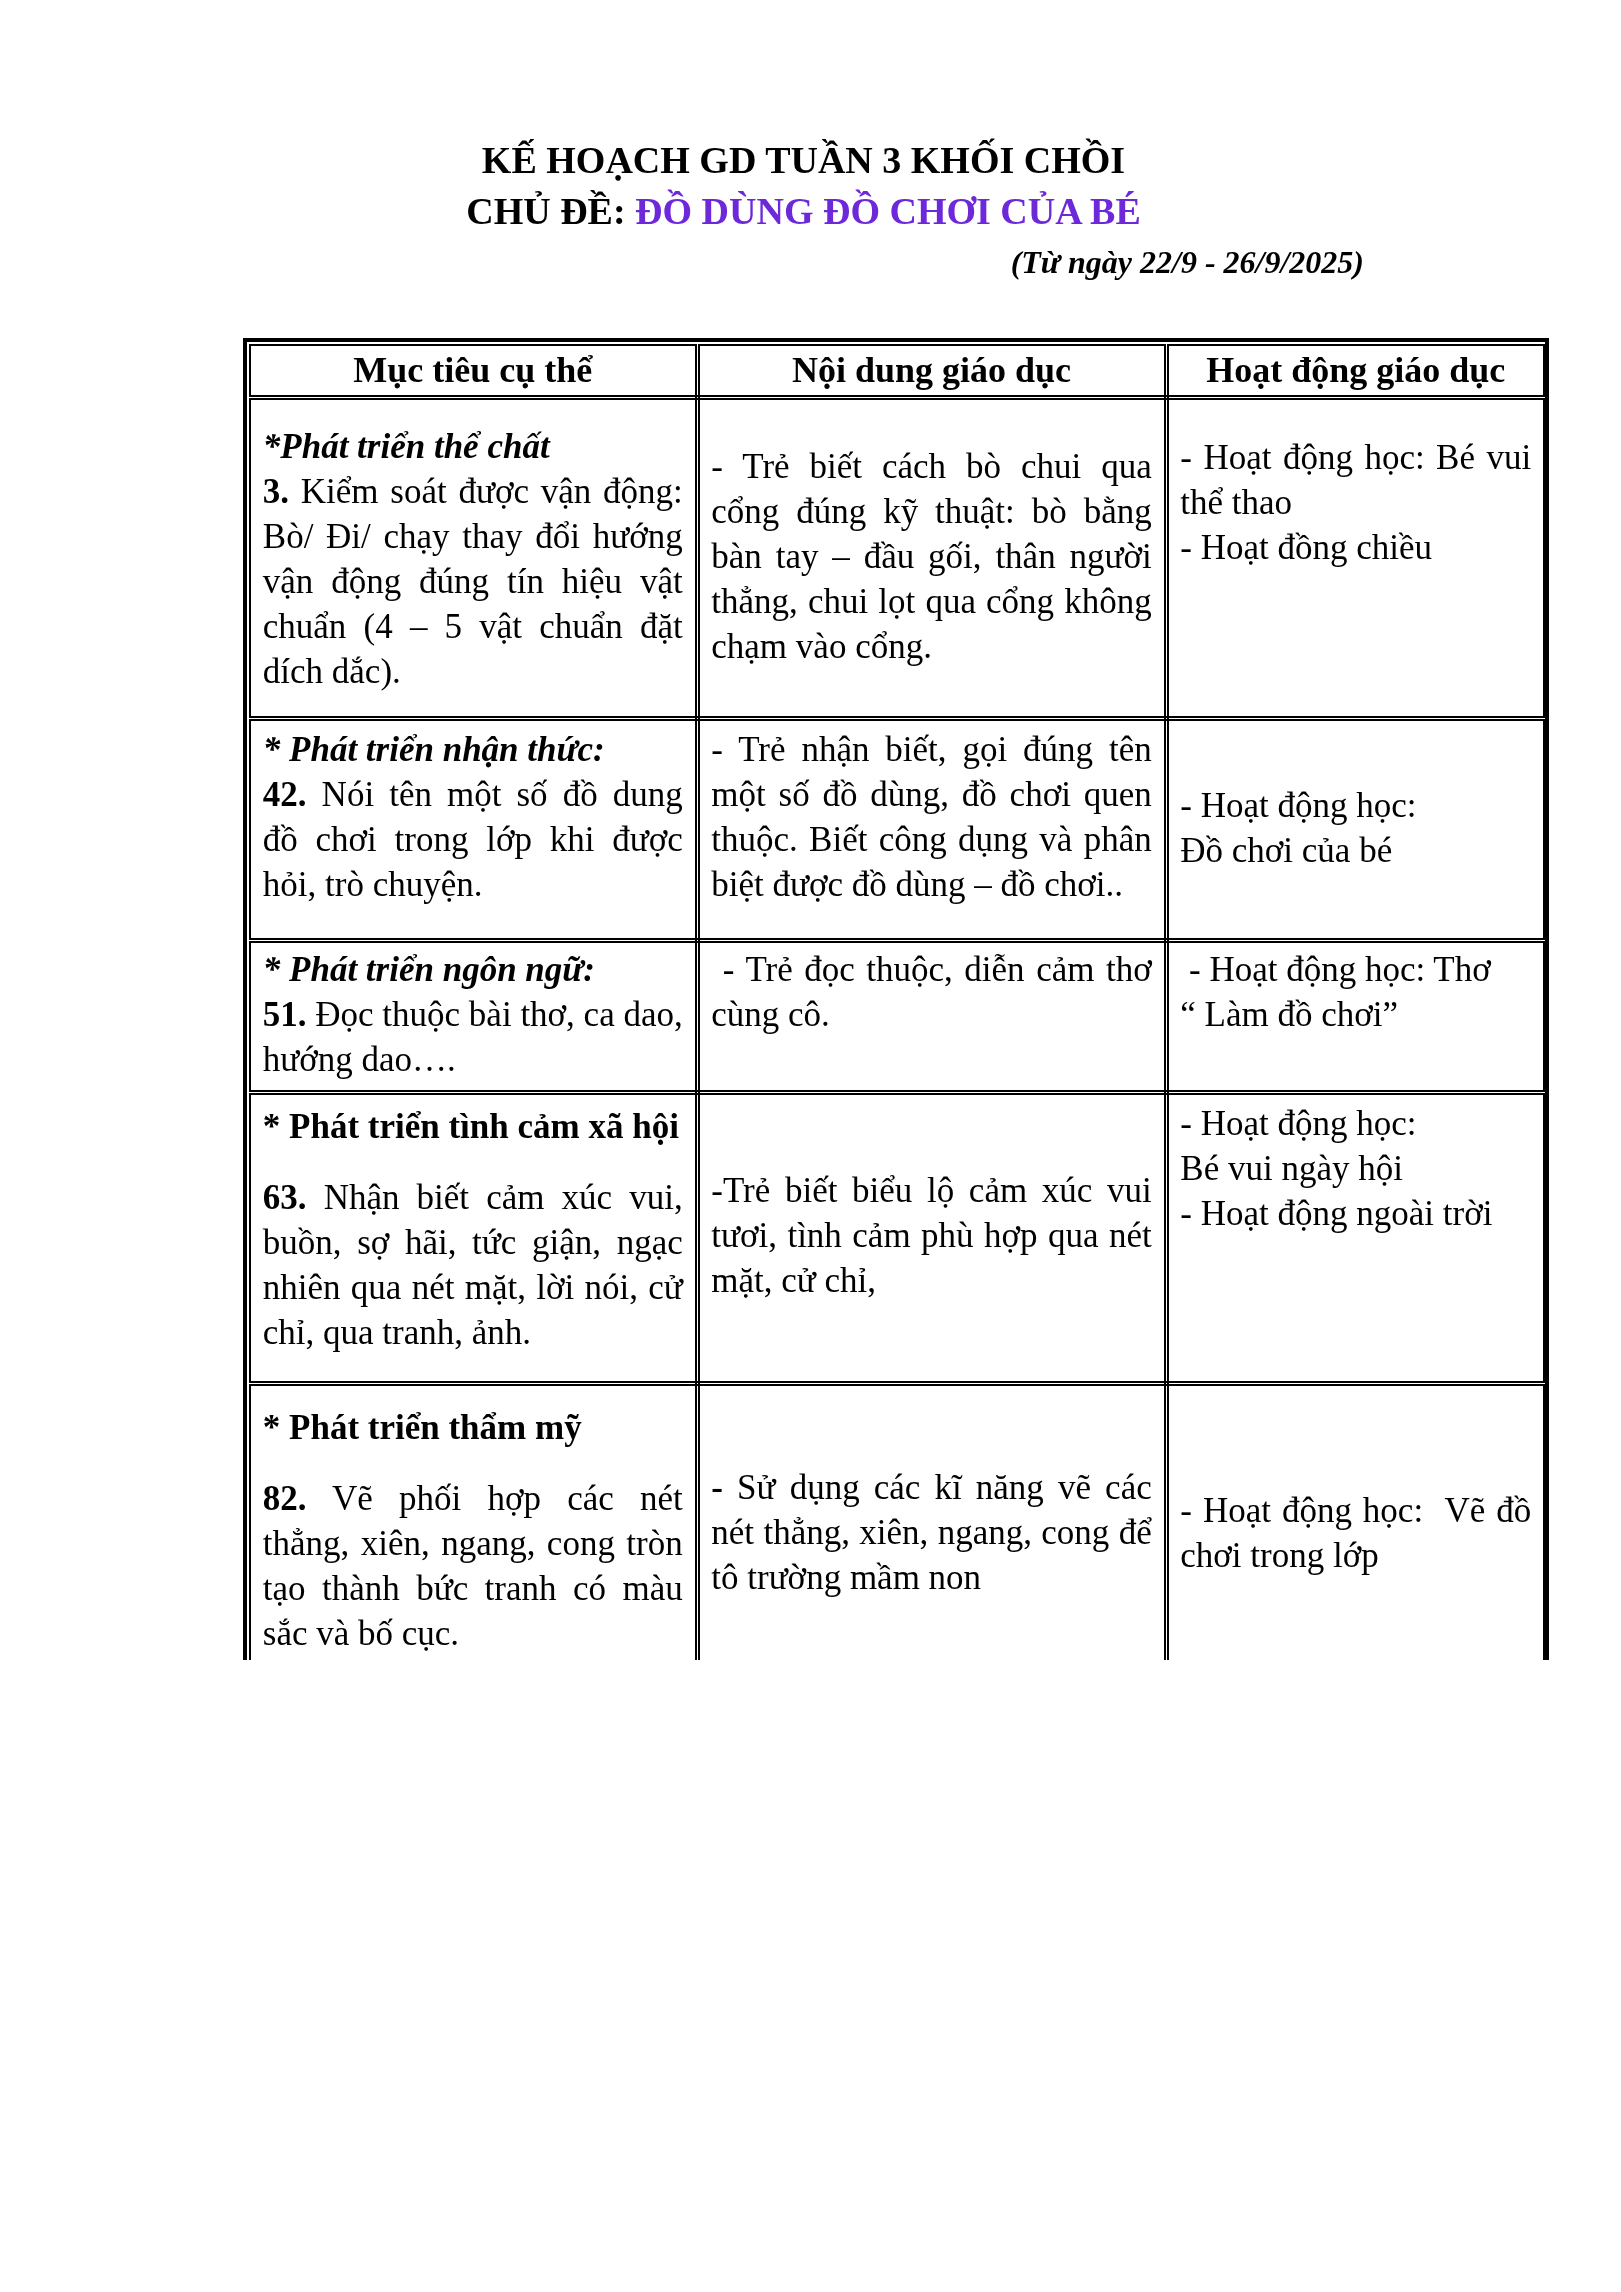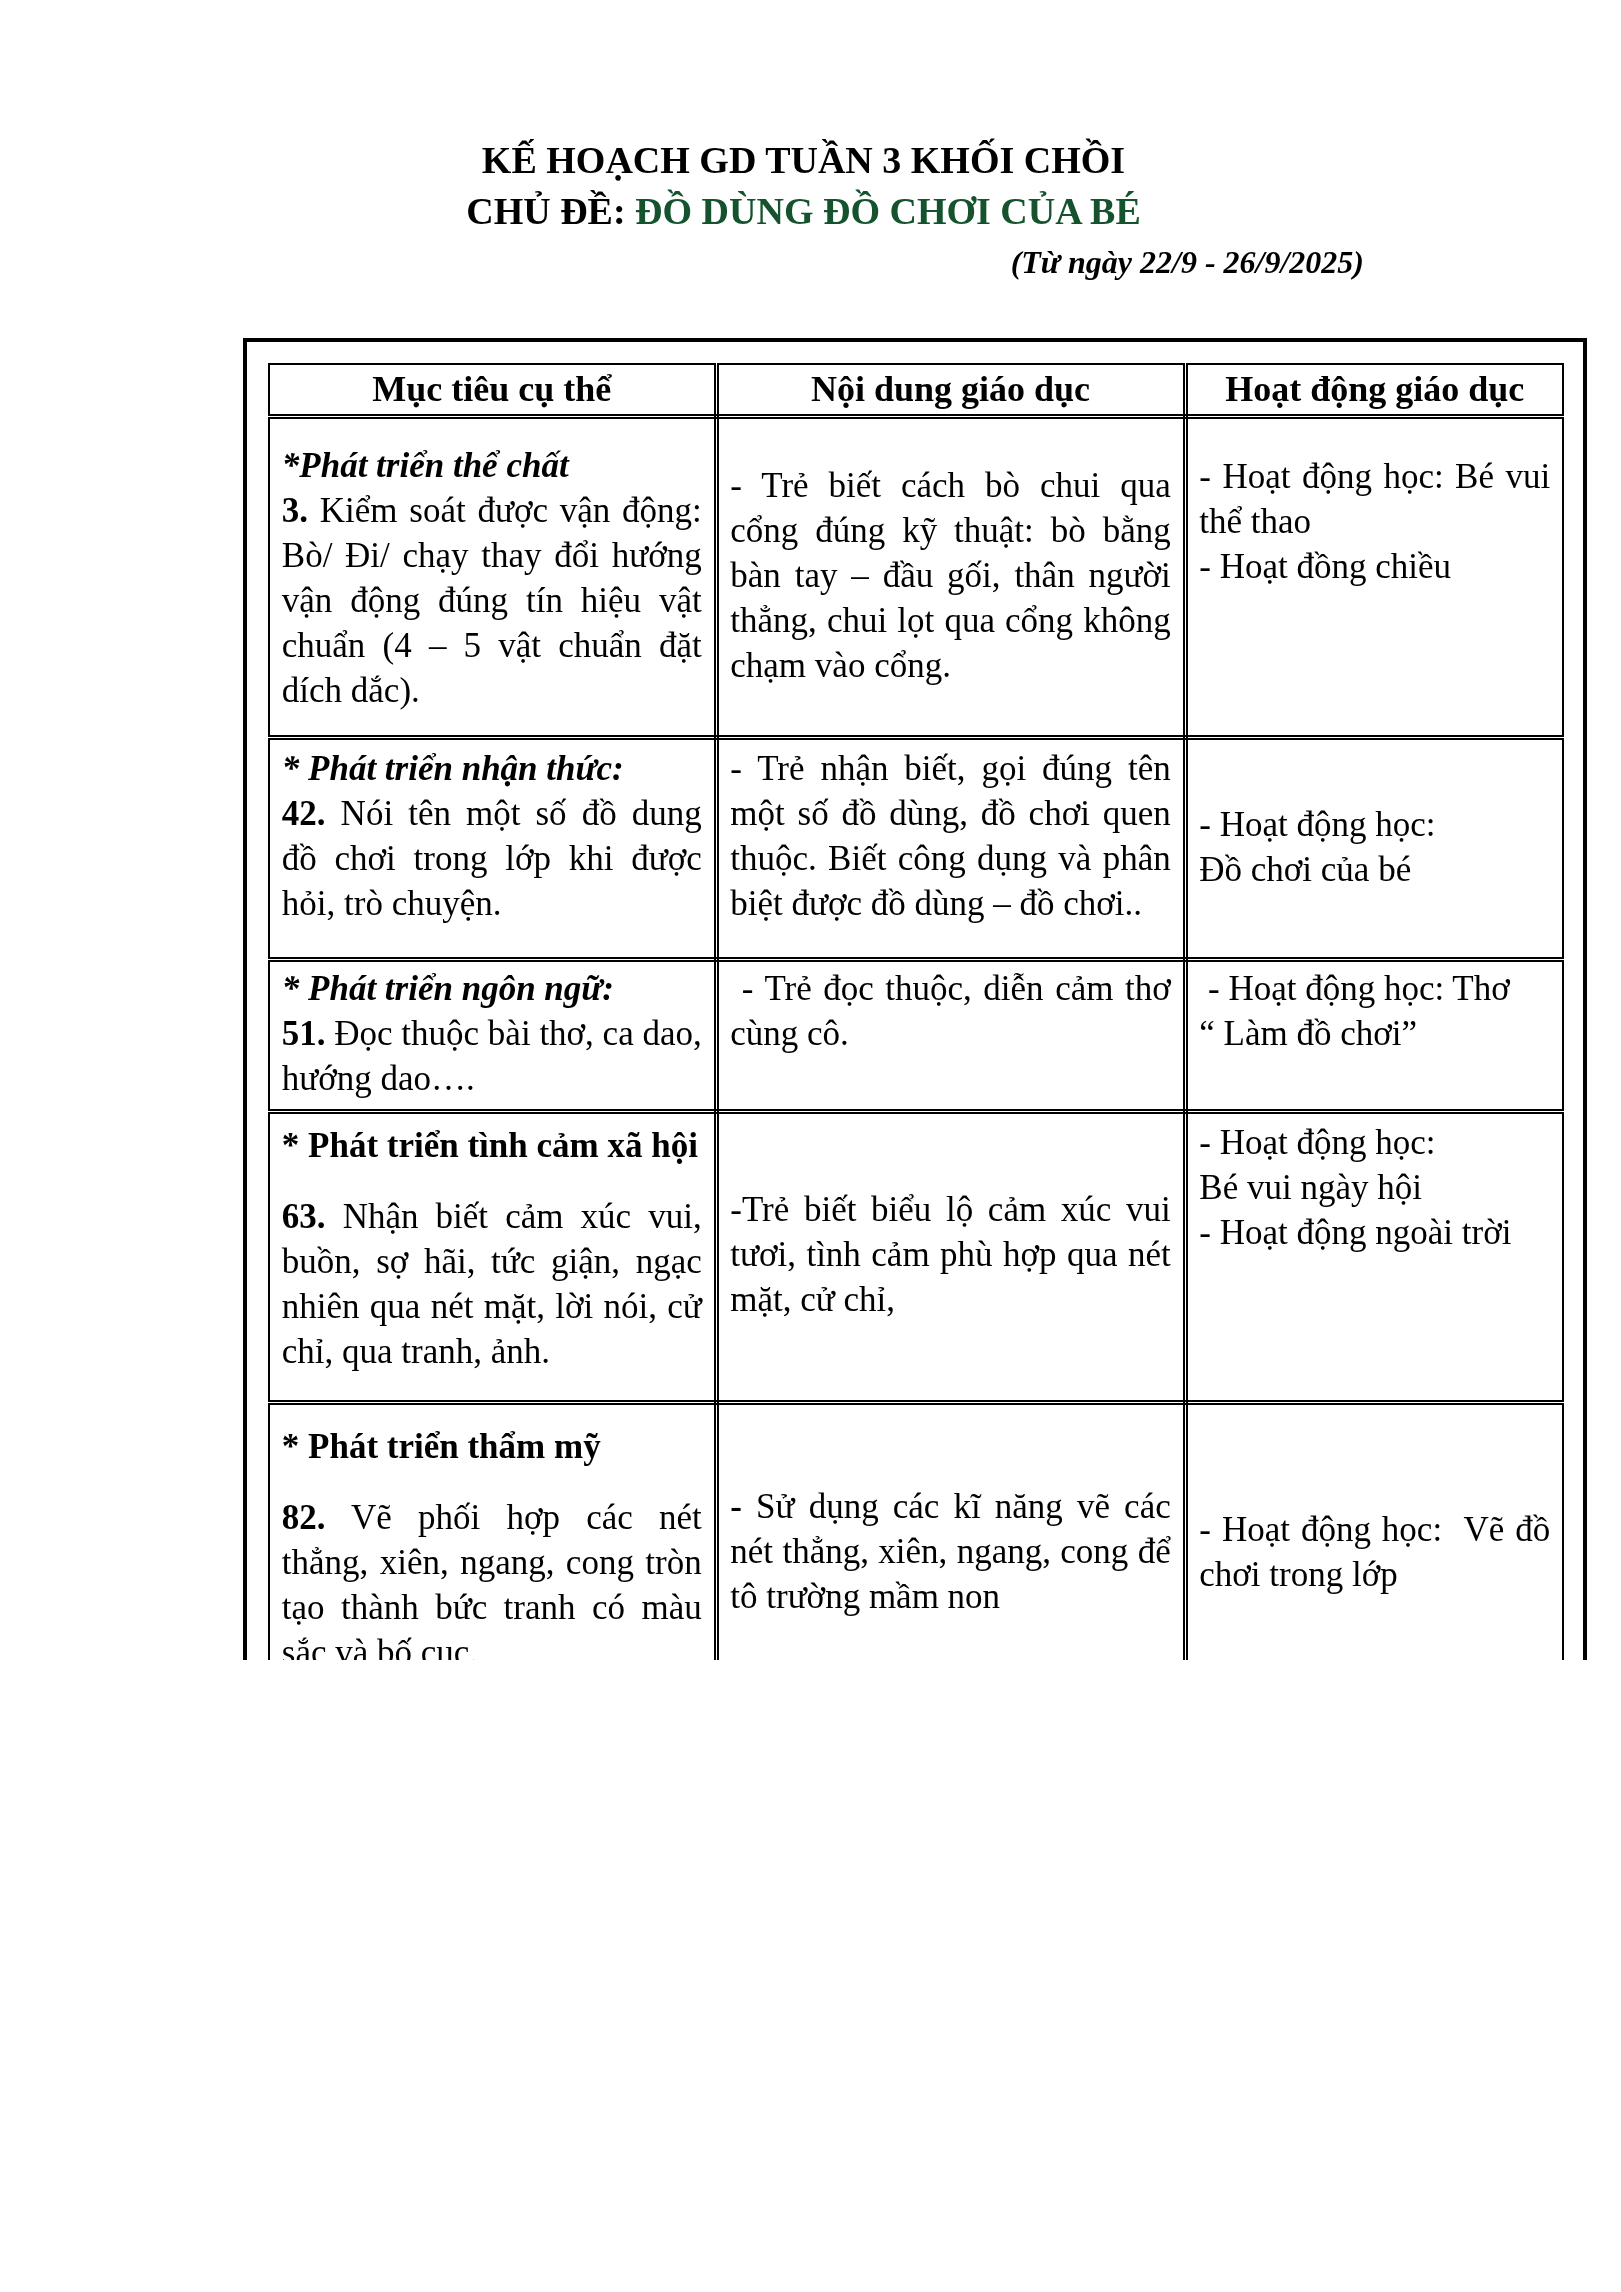--- a/index.html
+++ b/index.html
@@ -10,27 +10,27 @@
     font-family:"Liberation Serif","DejaVu Serif",serif;
     color:#000;
     overflow:hidden;
   }
   
   .title-block{
     position:absolute;left:243px;top:135px;width:1121px;
     text-align:center;line-height:51px;
   }
   .title-main{font-size:38px;font-weight:bold;}
-  .title-theme{color:#14532d;}
+  .title-theme{color:#6d28d9;}
   .title-date{font-size:32px;font-weight:bold;font-style:italic;text-align:right;}
   
   .table-wrap{
     position:absolute;left:243px;top:338px;
     border:4.9px solid #000;
-    padding:21px;
+    padding:2px;
     width:1294px;
   }
   table.plan{
     border-collapse:collapse;
     width:1294px;
     table-layout:fixed;
     font-size:35px;line-height:45px;
   }
   table.plan th,table.plan td{
     border:5.9px double #000;

